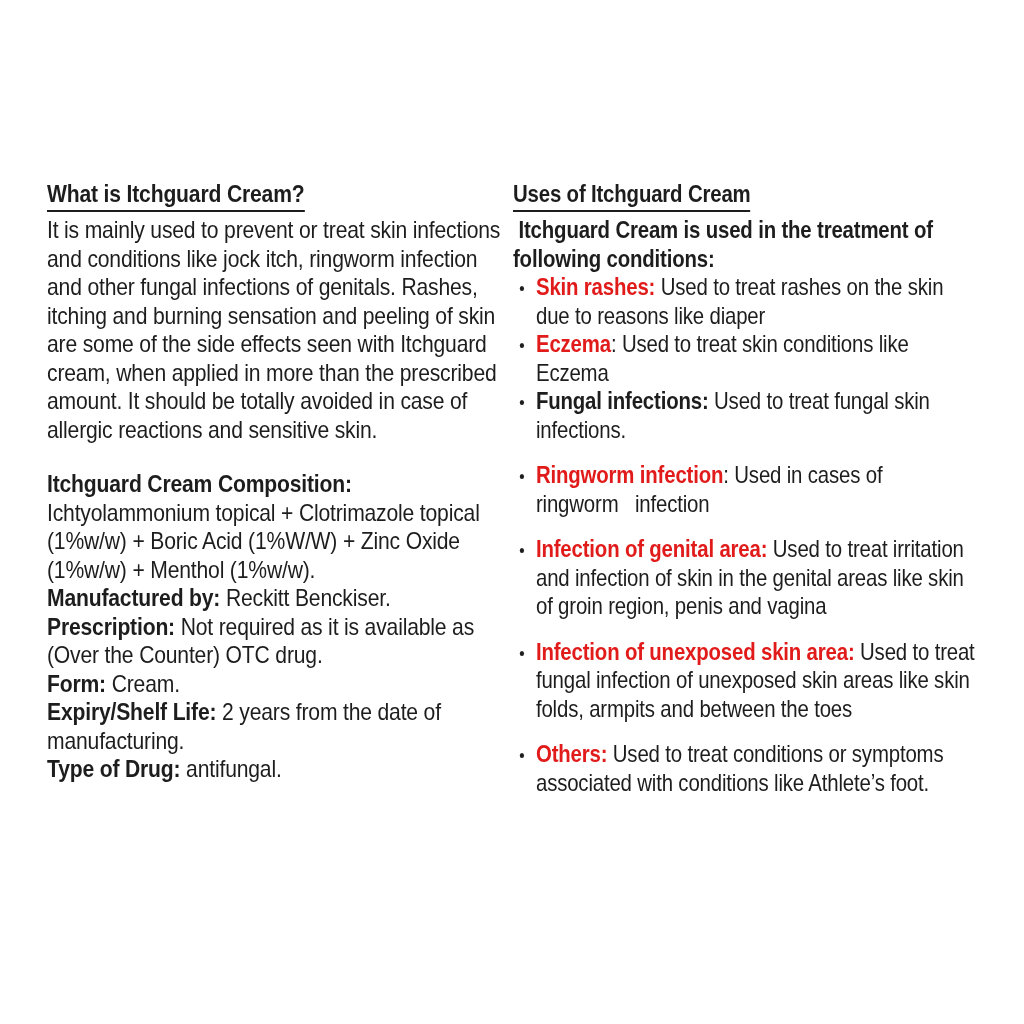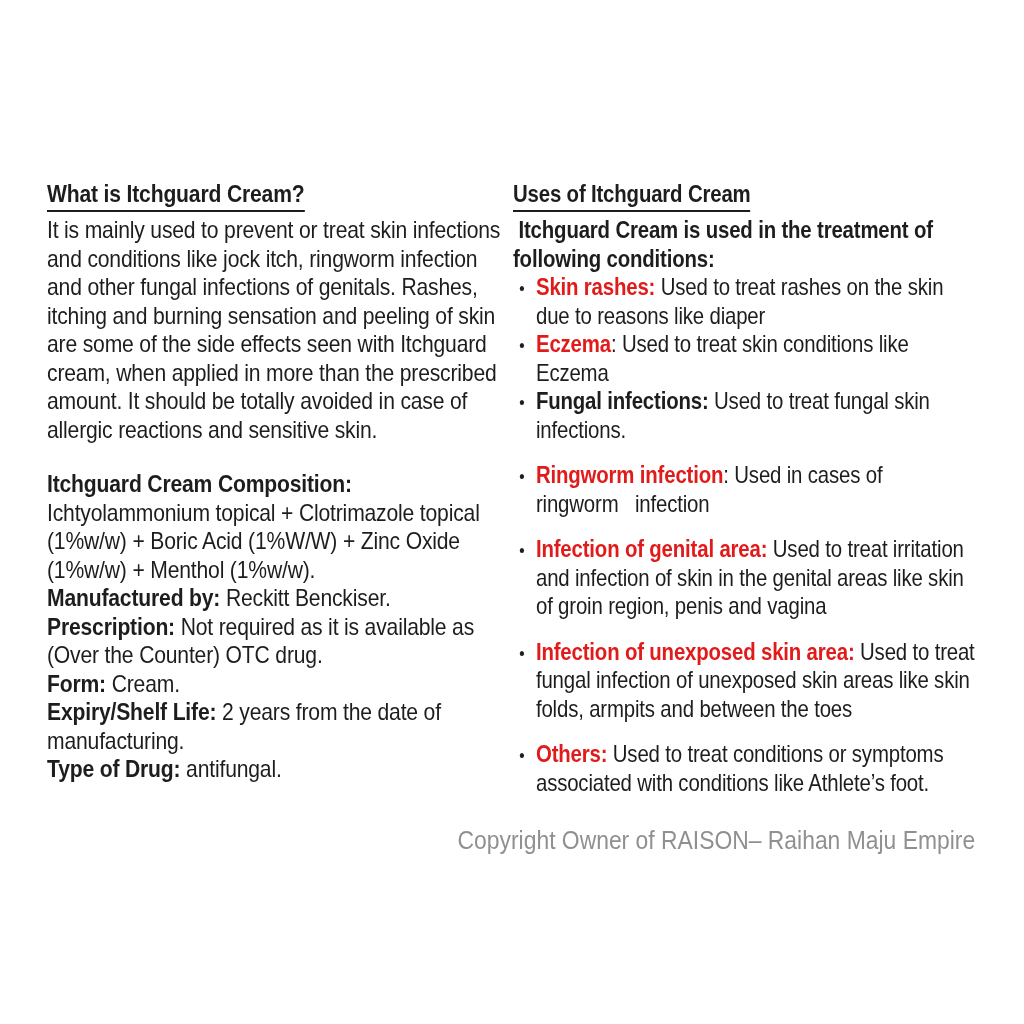--- a/index.html
+++ b/index.html
@@ -112,15 +112,14 @@
         <li class=""><span class="use-label-red">Skin rashes:</span><span> Used to treat rashes on the skin due to reasons like diaper</span></li>
         <li class=""><span class="use-label-red">Eczema</span><span>: Used to treat skin conditions like Eczema</span></li>
         <li class=""><span class="use-label-black">Fungal infections:</span><span> Used to treat fungal skin infections.</span></li>
         <li class="spaced"><span class="use-label-red">Ringworm infection</span><span>: Used in cases of ringworm&nbsp;&nbsp; infection</span></li>
         <li class="spaced"><span class="use-label-red">Infection of genital area:</span><span> Used to treat irritation and infection of skin in the genital areas like skin of groin region, penis and vagina</span></li>
         <li class="spaced"><span class="use-label-red">Infection of unexposed skin area:</span><span> Used to treat fungal infection of unexposed skin areas like skin folds, armpits and between the toes</span></li>
         <li class="spaced"><span class="use-label-red">Others:</span><span> Used to treat conditions or symptoms associated with conditions like Athlete’s foot.</span></li>
       </ul>
   </div>
 
-  <div class="copyright"><span class="scaled">Copyright Owner of RAISON– Raihan Maju Empire</span></div>
 
 </div>
 
 </body></html>

